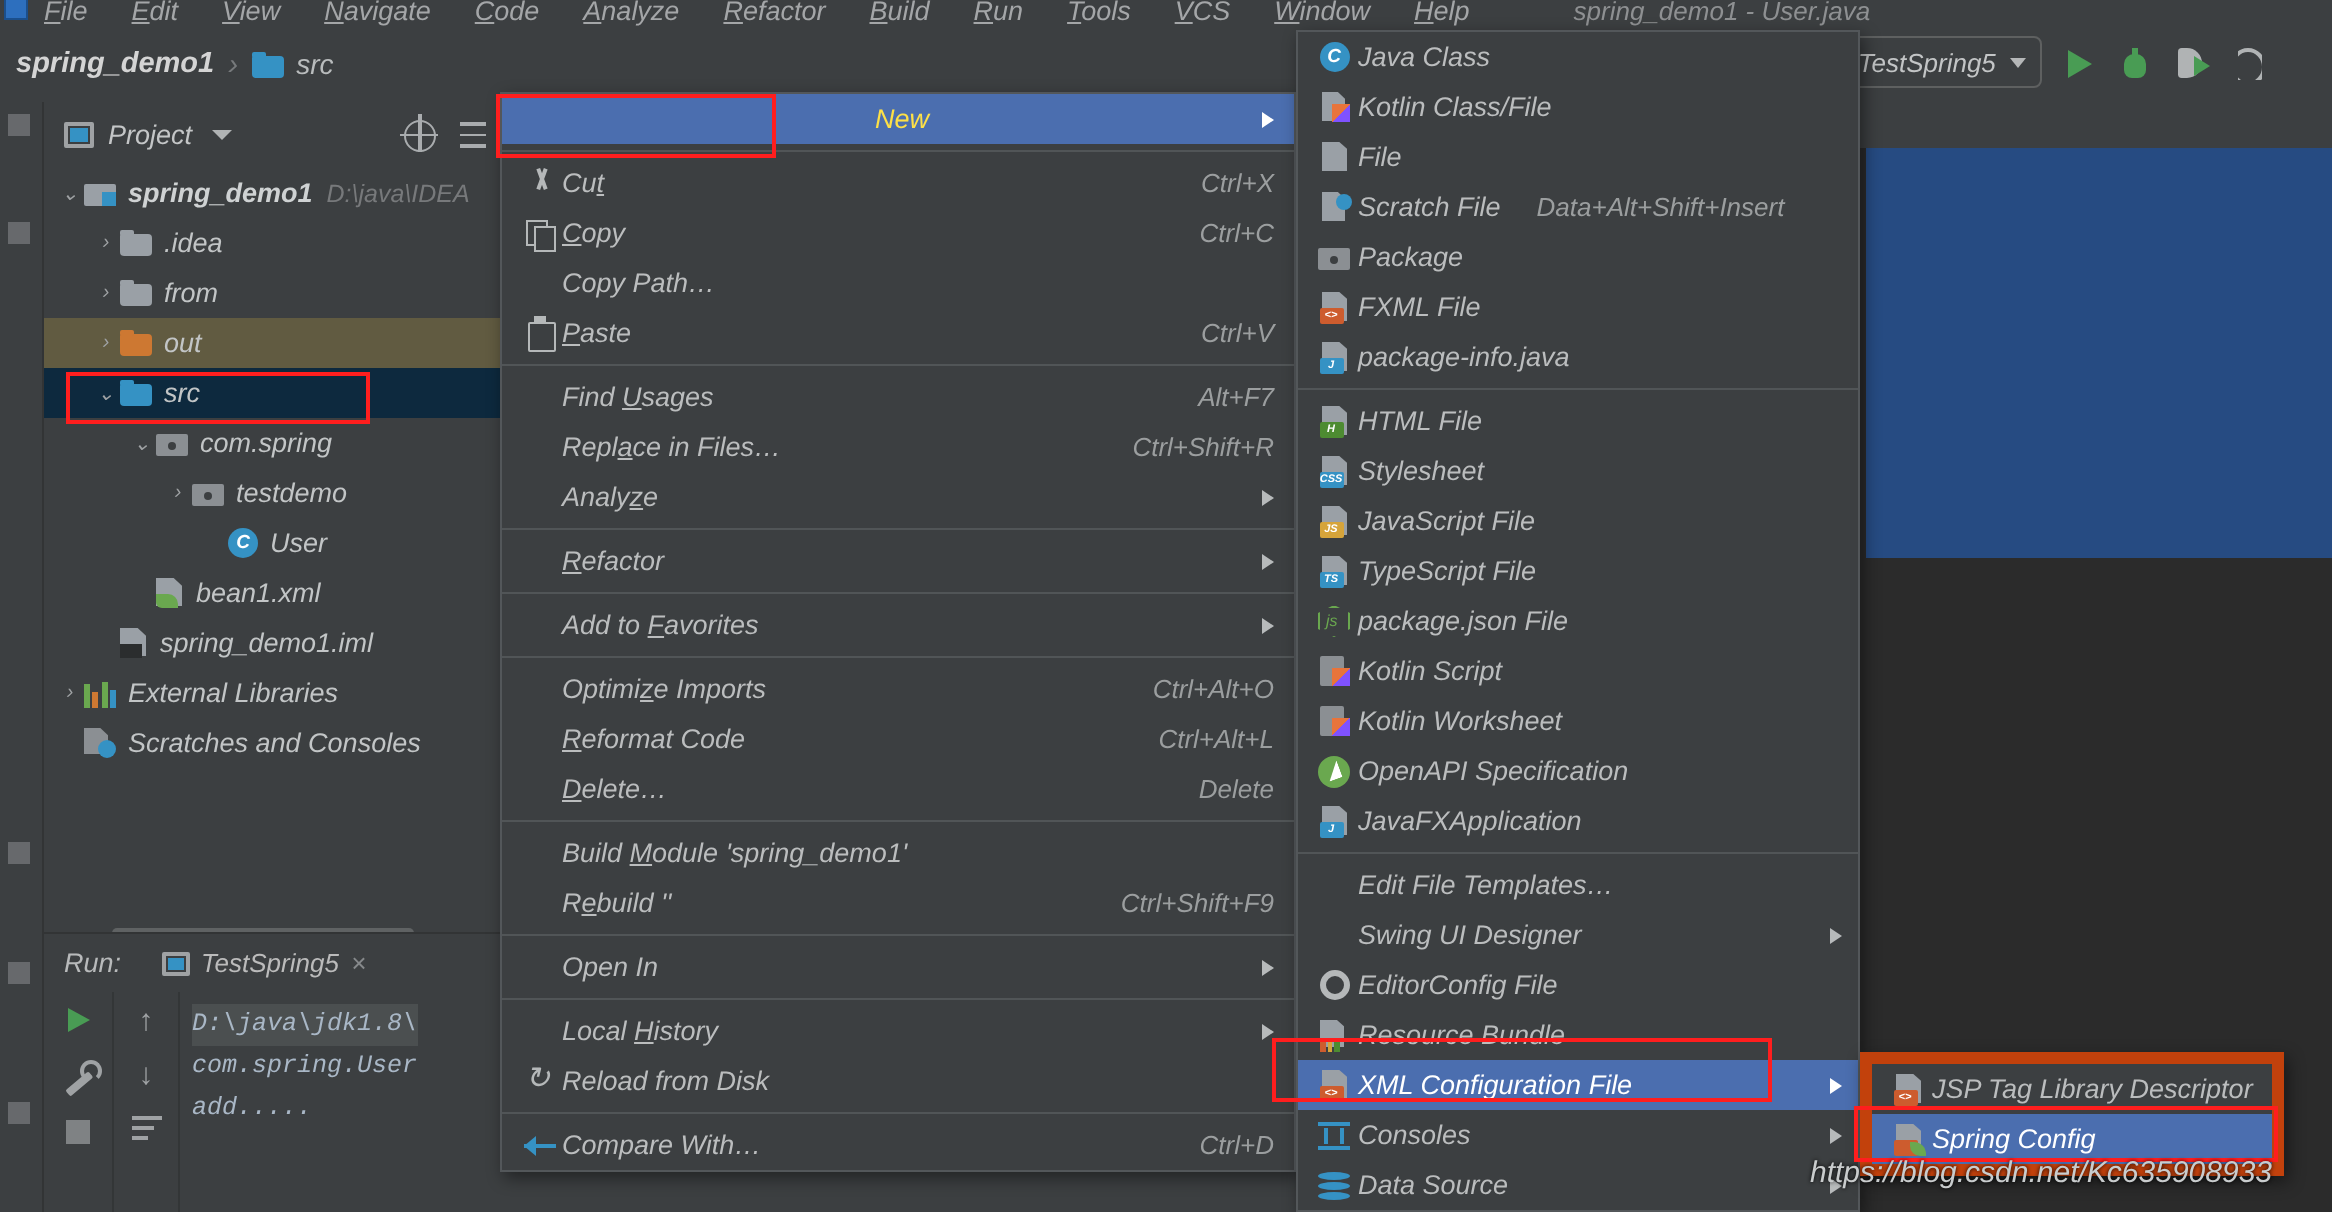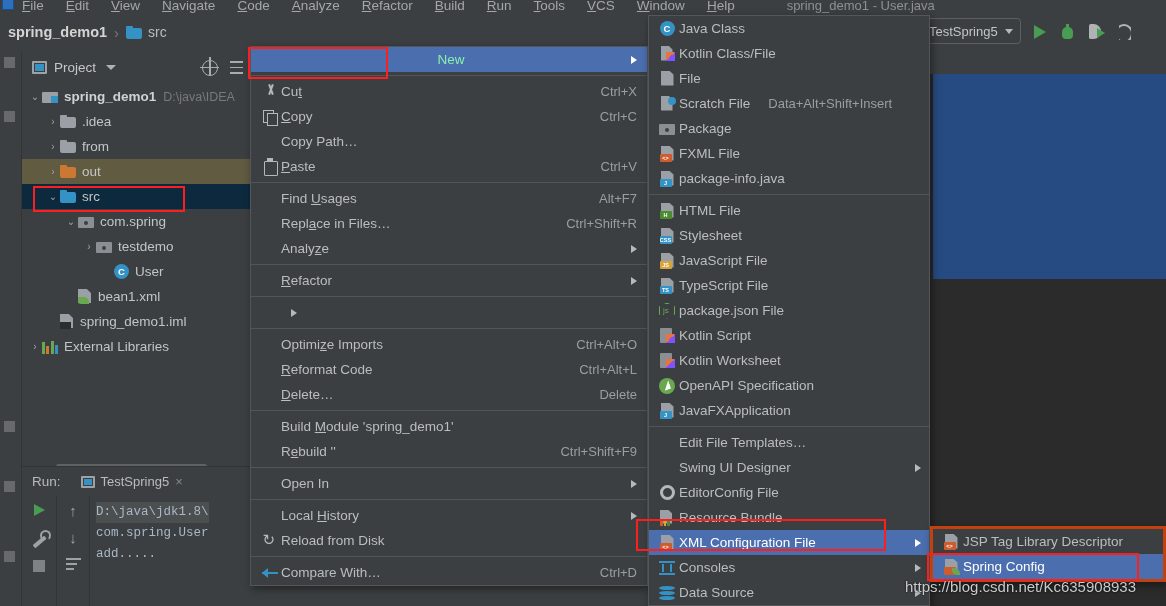--- a/index.html
+++ b/index.html
@@ -2,21 +2,21 @@
 <html><head>
 <meta charset="utf-8">
 <style>
   * { box-sizing: border-box; margin:0; padding:0; }
   html,body{
     width:1166px; height:606px; overflow:hidden;
     background:#3c3f41;
     font-family:"Liberation Sans", sans-serif;
     font-size:13px; color:#bbbbbb;
   }
-  #root{ position:relative; width:1166px; height:606px; }
+  #root{ position:relative; width:1166px; height:606px;font-style:italic; }
 
   
   .menubar{
     position:absolute; left:0; top:0; width:1166px; height:13px;
     background:#3c3f41; overflow:hidden;
   }
   .menubar .inner{
     position:absolute; left:0; top:-6px; height:22px;
     display:flex; align-items:center; padding-left:22px; gap:22px;
   }
@@ -150,21 +150,21 @@
   
   .editor{ position:absolute; left:930px; top:51px; width:236px; height:555px; background:#2b2b2b;}
   .ed-tabs{ position:absolute; left:0; top:0; width:236px; height:23px; background:#3c3f41;}
   .ed-sel{ position:absolute; left:3px; top:23px; width:233px; height:205px; background:#264b82;}
 
   
   .ctx{ position:absolute; left:250px; top:46px; width:398px; background:#3c3f41;
         border:1px solid #53575a; box-shadow:2px 3px 8px rgba(0,0,0,.45); z-index:40;}
   .citem{ position:relative; height:25px; display:flex; align-items:center;
           padding:0 10px 0 8px; color:#bbbdbe; font-size:13.5px; white-space:nowrap;}
-  .citem.hl{ background:#4b6eaf; color:#86efac; }
+  .citem.hl{ background:#4b6eaf; color:#fde047; }
   .citem .cico{ width:22px; flex:0 0 22px; display:flex; align-items:center; justify-content:center;}
   .citem .ctext{ flex:1; }
   .citem .ckey{ color:#9b9e9f; font-size:13px; margin-left:18px;}
   .citem .carr{ margin-left:10px; width:0;height:0;
                 border-top:4.5px solid transparent;border-bottom:4.5px solid transparent;border-left:6px solid #b7babb;}
   .citem.hl .carr{ border-left-color:#ffffff; }
   .csep{ height:1px; background:#515557; margin:3px 0; }
   .citem u{ text-decoration:underline; }
 
   
@@ -233,22 +233,22 @@
   .dsico{width:16px;height:14px;position:relative;}
   .dsico i{position:absolute;left:0;width:16px;height:4px;background:#3592c4;border-radius:50%;}
   .dsico i:nth-child(1){top:0;} .dsico i:nth-child(2){top:5px;} .dsico i:nth-child(3){top:10px;}
   .resb{width:16px;height:16px;position:relative;}
   .resb .sheet{position:absolute;left:1px;top:0;width:12px;height:14px;background:#9aa0a6;
                clip-path:polygon(0 0,66% 0,100% 26%,100% 100%,0 100%);}
   .resb .bars{position:absolute;left:1px;bottom:0;display:flex;gap:1px;}
   .resb .bars b{display:block;width:2.5px;height:6px;}
 
   
-  .sub2{ position:absolute; left:930px; top:526px; width:236px; background:#3c3f41;
-         border:3px solid #c2410c; box-shadow:2px 3px 8px rgba(0,0,0,.45); z-index:60;}
+  .sub2{ position:absolute; left:930px; top:526px; width:212px; background:#3c3f41;
+         border:6px solid #c2410c; box-shadow:2px 3px 8px rgba(0,0,0,.45); z-index:60;}
 
   
   .redbox{ position:absolute; border:2.5px solid #ff1e1e; z-index:90; pointer-events:none;}
 
   .watermark{ position:absolute; left:905px; top:578px; z-index:95;
               color:#c9cccd; font-size:15px; font-family:"Liberation Sans",sans-serif;
               text-shadow:0 0 2px #000; }
 </style>
 </head>
 <body>
@@ -385,20 +385,26 @@
           <span style="flex:0 0 6px"></span>
           <span class="arrow">›</span>
           <span class="ic-lib">
             <b style="height:12px"></b>
             <b style="height:8px;background:#cd7832"></b>
             <b style="height:13px"></b>
             <b style="height:9px;background:#3592c4"></b>
           </span>
           <span class="tlabel">External Libraries</span>
         </div>
+        <div class="trow">
+          <span style="flex:0 0 6px"></span>
+          <span class="arrow"></span>
+          <span class="ic-scr"></span>
+          <span class="tlabel">Scratches and Consoles</span>
+        </div>
       </div>
   </div>
 
   <div class="scrollh"></div>
   <div class="runwin">
     <div class="runtabs">
       <span class="runlbl">Run:</span>
       <span class="runtab">
         <span class="ph-box" style="width:14px;height:12px;"></span>
         <span>TestSpring5</span>
@@ -483,20 +489,21 @@
       </div>
       <div class="csep"></div>
       <div class="citem">
         <span class="cico"></span>
         <span class="ctext"><u>R</u>efactor</span>
         <span class="carr"></span>
       </div>
       <div class="csep"></div>
       <div class="citem">
         <span class="cico"></span>
+        <span class="ctext">Add to <u>F</u>avorites</span>
         <span class="carr"></span>
       </div>
       <div class="csep"></div>
       <div class="citem">
         <span class="cico"></span>
         <span class="ctext">Optimi<u>z</u>e Imports</span>
         <span class="ckey">Ctrl+Alt+O</span>
       </div>
       <div class="citem">
         <span class="cico"></span>

